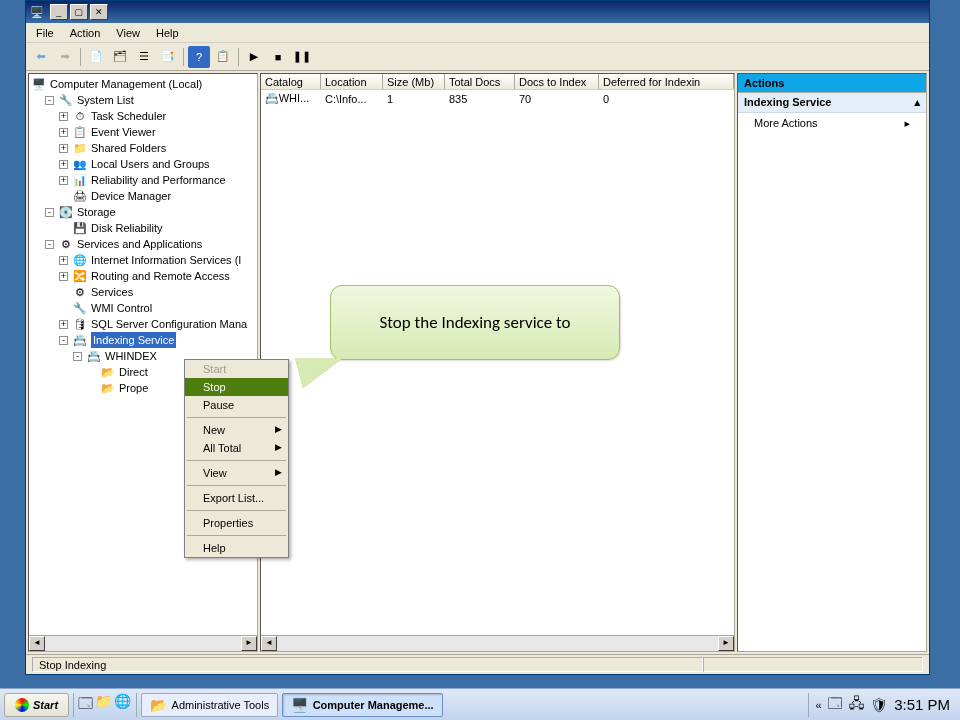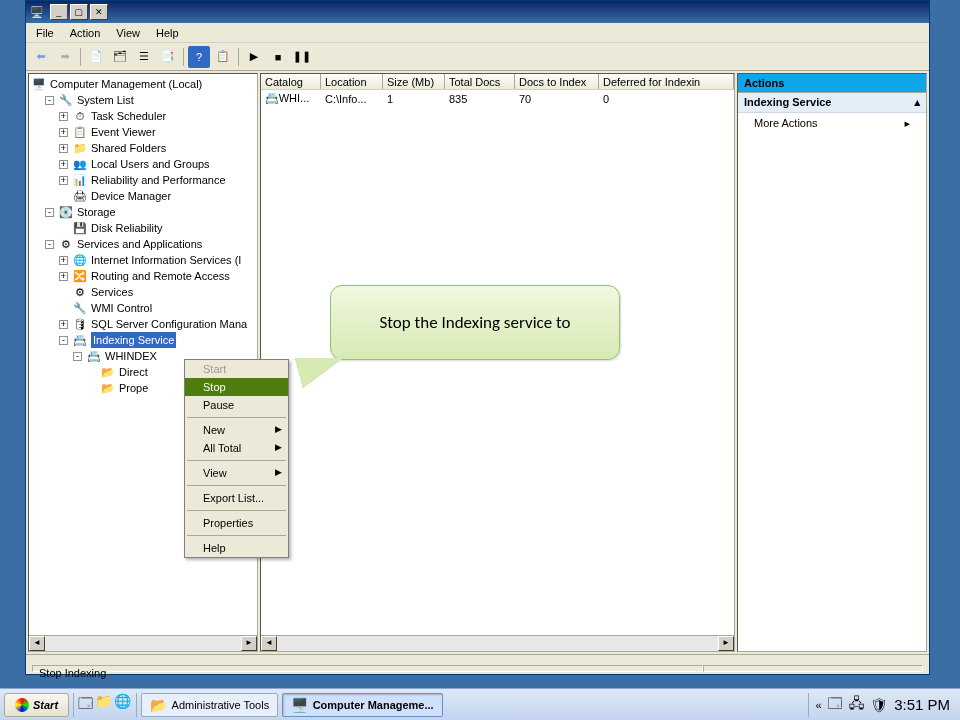--- a/index.html
+++ b/index.html
@@ -124,21 +124,21 @@
   .actions-sub {
     background: #e3eef9; padding: 3px 6px; font-weight: bold;
     border-bottom: 1px solid #cbd8e8; display:flex; justify-content: space-between;
   }
   .actions-item { padding: 4px 16px; display:flex; justify-content: space-between; }
 
   .statusbar {
     height: 20px; border-top: 1px solid #aca899;
     background: #ece9d8; padding: 2px 6px; display:flex;
   }
-  .statusbar .cell { border: 1px inset #fff; padding: 1px 6px; margin-top: 8px; }
+  .statusbar .cell { border: 1px inset #fff; padding: 1px 6px; }
   .statusbar .cell:first-child { flex:1; }
 
   
   .context-menu {
     position: absolute;
     left: 184px; top: 359px;
     width: 105px;
     background: #ece9d8;
     border: 1px solid #808080;
     box-shadow: 2px 2px 3px rgba(0,0,0,.3);

